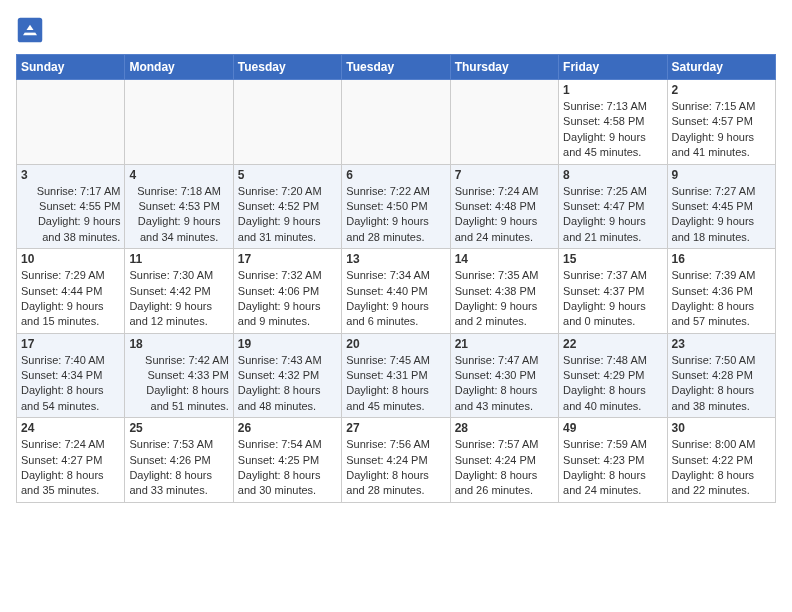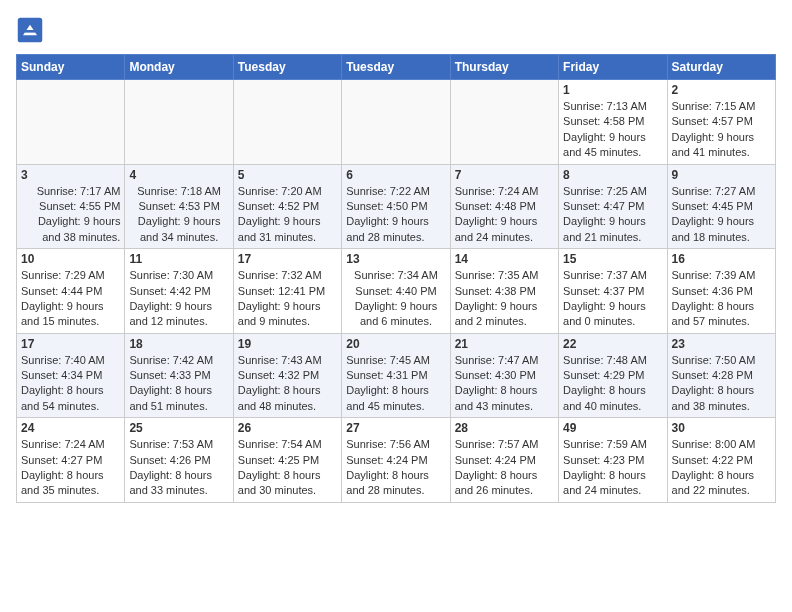--- a/index.html
+++ b/index.html
@@ -211,27 +211,27 @@
           <td>
             <div class="day-num">11</div>
             <div class="day-info" style="white-space: pre-line;">Sunrise: 7:30 AM
 Sunset: 4:42 PM
 Daylight: 9 hours
 and 12 minutes.</div>
           </td>
           <td>
             <div class="day-num">17</div>
             <div class="day-info" style="white-space: pre-line;">Sunrise: 7:32 AM
-Sunset: 12:41 PM
+Sunset: 4:06 PM
 Daylight: 9 hours
 and 9 minutes.</div>
           </td>
           <td>
             <div class="day-num">13</div>
-            <div class="day-info" style="white-space: pre-line; text-align: center;">Sunrise: 7:34 AM
+            <div class="day-info" style="white-space: pre-line;">Sunrise: 7:34 AM
 Sunset: 4:40 PM
 Daylight: 9 hours
 and 6 minutes.</div>
           </td>
           <td>
             <div class="day-num">14</div>
             <div class="day-info" style="white-space: pre-line;">Sunrise: 7:35 AM
 Sunset: 4:38 PM
 Daylight: 9 hours
 and 2 minutes.</div>
@@ -254,21 +254,21 @@
         <tr>
           <td class="alt-row">
             <div class="day-num">17</div>
             <div class="day-info" style="white-space: pre-line;">Sunrise: 7:40 AM
 Sunset: 4:34 PM
 Daylight: 8 hours
 and 54 minutes.</div>
           </td>
           <td class="alt-row">
             <div class="day-num">18</div>
-            <div class="day-info" style="white-space: pre-line;">Sunrise: 7:42 AM
+            <div class="day-info" style="white-space: pre-line; text-align: right;">Sunrise: 7:42 AM
 Sunset: 4:33 PM
 Daylight: 8 hours
 and 51 minutes.</div>
           </td>
           <td class="alt-row">
             <div class="day-num">19</div>
             <div class="day-info" style="white-space: pre-line;">Sunrise: 7:43 AM
 Sunset: 4:32 PM
 Daylight: 8 hours
 and 48 minutes.</div>

